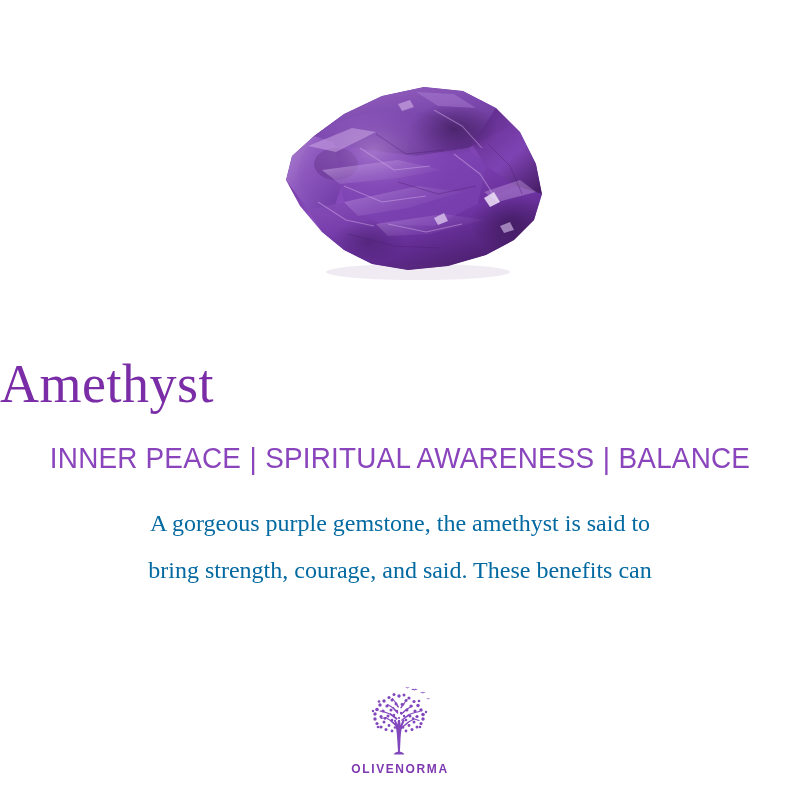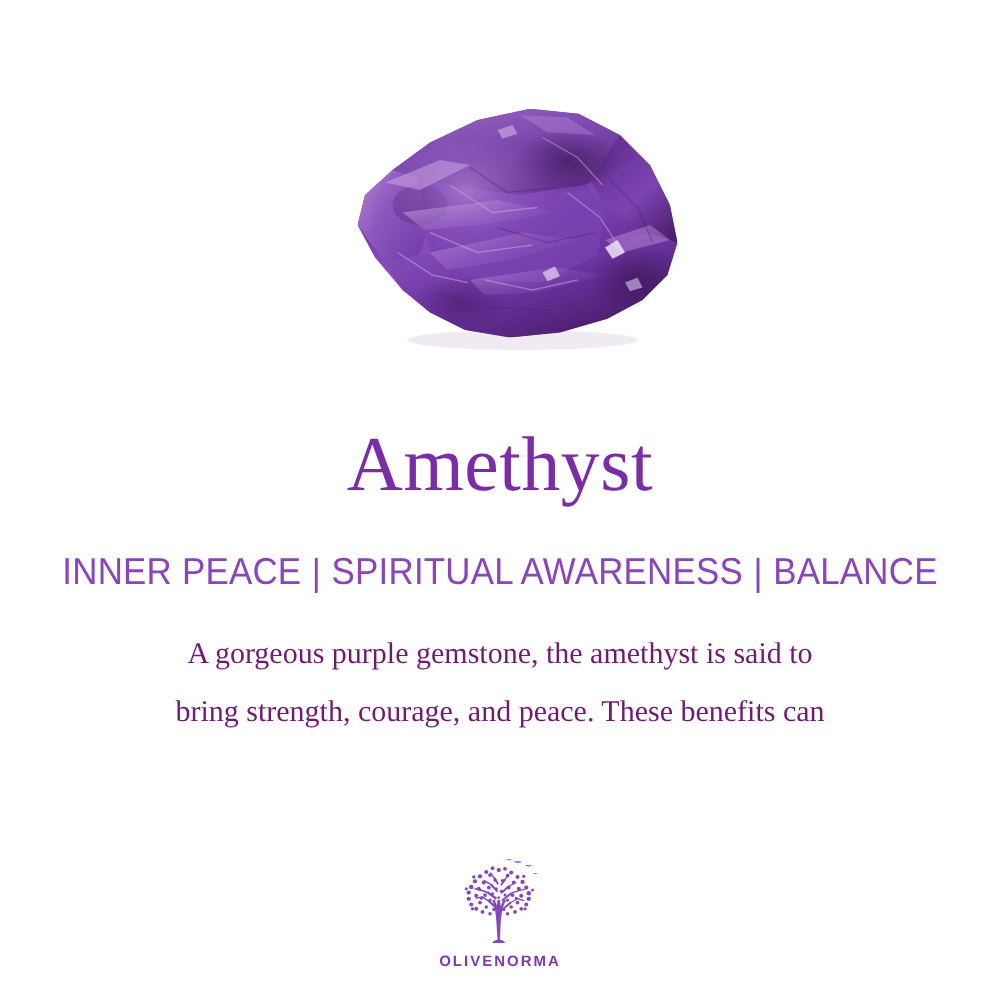--- a/index.html
+++ b/index.html
@@ -43,25 +43,24 @@
   .gem-svg {
     display: block;
     width: 306px;
     height: 215px;
   }
 
   
   .title {
     position: absolute;
     left: 0;
-    top: 336px;
-    width: 800px;
-    text-align: center;
+    top: 348px;
+    width: 800px;
     font-family: "Liberation Serif", "DejaVu Serif", serif;
-    font-size: 62px;
+    font-size: 54px;
     line-height: 72px;
     font-weight: 400;
     color: #7a2da6;
     letter-spacing: 0.5px;
   }
 
   
   .subtitle {
     position: absolute;
     left: 0;
@@ -90,21 +89,21 @@
   
   .desc {
     position: absolute;
     left: 55px;
     top: 500px;
     width: 690px;
     text-align: center;
     font-family: "Liberation Serif", "DejaVu Serif", serif;
     font-size: 24px;
     line-height: 47px;
-    color: #701a75;
+    color: #0369a1;
   }
   .desc .line { display: block; white-space: nowrap; }
 
   
   .logo {
     position: absolute;
     left: 0;
     top: 684px;
     width: 800px;
     text-align: center;
@@ -240,21 +239,21 @@
   </div>
 
   <div class="title">Amethyst</div>
 
   <div class="subtitle">
     <span class="kw">INNER PEACE</span><span class="sep">|</span><span class="kw">SPIRITUAL AWARENESS</span><span class="sep">|</span><span class="kw">BALANCE</span>
   </div>
 
   <div class="desc">
     <span class="line">A gorgeous purple gemstone, the amethyst is said to</span>
-    <span class="line">bring strength, courage, and peace. These benefits can</span>
+    <span class="line">bring strength, courage, and said. These benefits can</span>
   </div>
 
   <div class="logo">
     <svg class="logo-mark" viewBox="0 0 82 76" xmlns="http://www.w3.org/2000/svg">
       <g fill="#8247bd">
 
         <path d="M39.2,70 L38.4,58 C38.1,52 37.6,46 36.4,41
                  C36.0,39.3 35.4,37.7 34.8,36.2
                  L36.6,35.6 C37.3,37.2 37.9,38.9 38.4,40.6
                  L39.0,36 L41.0,36 L41.6,41.2

